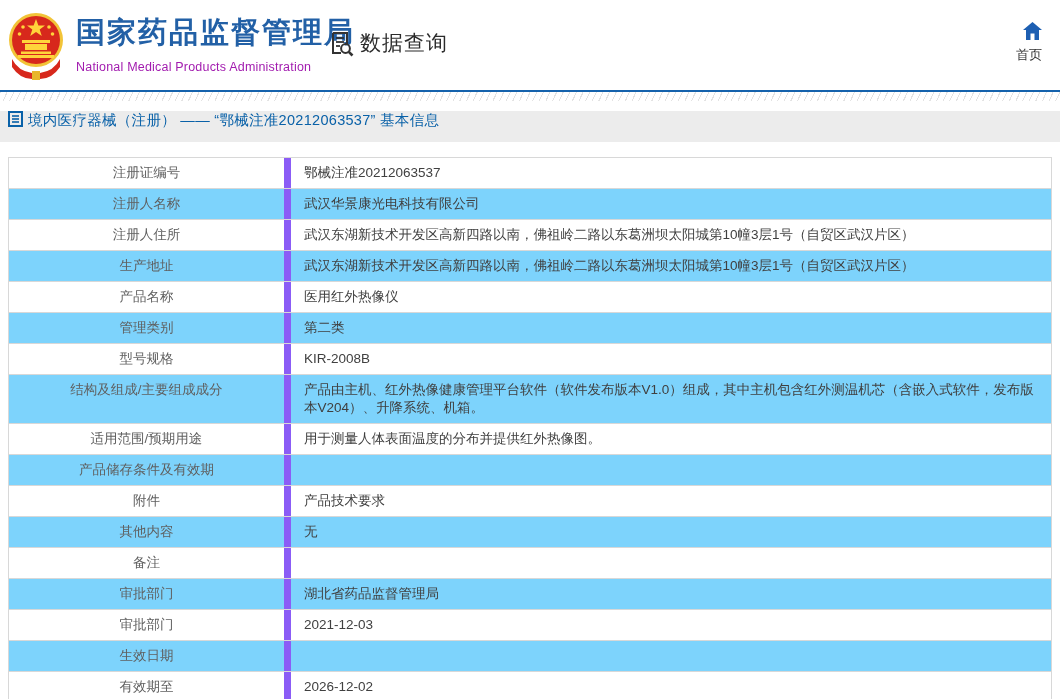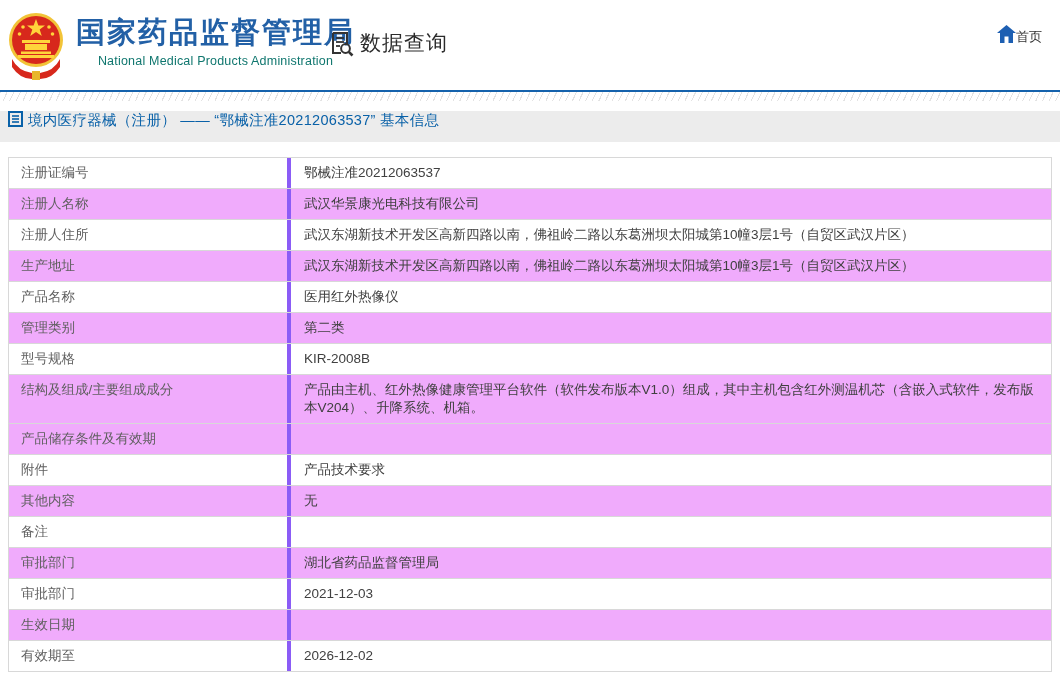--- a/index.html
+++ b/index.html
@@ -4,43 +4,43 @@
 <style>
   * { margin:0; padding:0; box-sizing:border-box; }
   html,body { width:1060px; height:699px; overflow:hidden; background:#fff;
               font-family:"Liberation Sans","DejaVu Sans",sans-serif; }
 
   
   .header { position:relative; height:90px; background:#fff; }
   .emblem { position:absolute; left:8px; top:9px; width:56px; height:74px; }
   .titleblock { position:absolute; left:76px; top:16px; }
   .title-cn { font-size:29px; font-weight:bold; color:#2260a6; letter-spacing:2px; line-height:32px; }
-  .title-en { font-size:12.5px; color:#0f766e; margin-top:6px; letter-spacing:0.2px;text-align:center; }
+  .title-en { font-size:12.5px; color:#a21caf; margin-top:12px; letter-spacing:0.2px; }
   .dataquery { position:absolute; left:328px; top:29px; display:flex; align-items:center; gap:5px; cursor:pointer; }
   .dataquery .dq-label { font-size:21px; color:#2b2b2b; letter-spacing:1px; }
   .hdr-nav { position:absolute; right:18px; top:22px; display:flex; gap:34px; }
-  .hdr-nav .nav-item { display:flex; flex-direction:row; align-items:center; cursor:pointer; }
+  .hdr-nav .nav-item { display:flex; flex-direction:column; align-items:flex-end; cursor:pointer; }
   .hdr-nav .nav-label { font-size:13px; color:#333; margin-top:6px; white-space:nowrap; }
 
   .blue-line { height:2px; background:#1562ac; }
   .hatch { height:9px;
            background:repeating-linear-gradient(115deg,#e3e3e3 0 1px,transparent 1px 6px); }
 
   
   .breadcrumb { margin-top:10px; height:31px; background:#ececec;
                 display:flex; padding-left:8px; }
   .breadcrumb .bc-text { font-size:14.5px; color:#0961a8; margin-left:5px; letter-spacing:0.3px; }
 
   
   .info-table { margin:15px 8px 0 8px; border:1px solid #d8d8d8; border-bottom:none; }
   .row { display:flex; border-bottom:1px solid #d8d8d8; background:#fff; }
-  .row.alt { background:#f0abfc; }
+  .row.alt { background:#7dd3fc; }
   .cell { font-size:13.5px; line-height:18px; padding:6px 12px; }
-  .cell.label { width:282px; text-align:left; color:#5f5f5f;
-                border-right:4px solid #8b5cf6; flex-shrink:0; }
+  .cell.label { width:282px; text-align:center; color:#5f5f5f;
+                border-right:7px solid #8b5cf6; flex-shrink:0; }
   .cell.value { flex:1; color:#404040; padding-left:13px; }
 </style>
 </head>
 <body>
 
 <div class="header">
 
   <svg class="emblem" viewBox="0 0 56 74">
     <circle cx="28" cy="31" r="27" fill="#f2c438"></circle>
     <circle cx="28" cy="31" r="24" fill="#d7281c"></circle>
@@ -133,20 +133,24 @@
   <div class="row">
     <div class="cell label">型号规格</div>
     <div class="cell value">KIR-2008B</div>
   </div>
 
   <div class="row alt">
     <div class="cell label">结构及组成/主要组成成分</div>
     <div class="cell value">产品由主机、红外热像健康管理平台软件（软件发布版本V1.0）组成，其中主机包含红外测温机芯（含嵌入式软件，发布版本V204）、升降系统、机箱。</div>
   </div>
 
+  <div class="row">
+    <div class="cell label">适用范围/预期用途</div>
+    <div class="cell value">用于测量人体表面温度的分布并提供红外热像图。</div>
+  </div>
 
   <div class="row alt">
     <div class="cell label">产品储存条件及有效期</div>
     <div class="cell value"></div>
   </div>
 
   <div class="row">
     <div class="cell label">附件</div>
     <div class="cell value">产品技术要求</div>
   </div>

